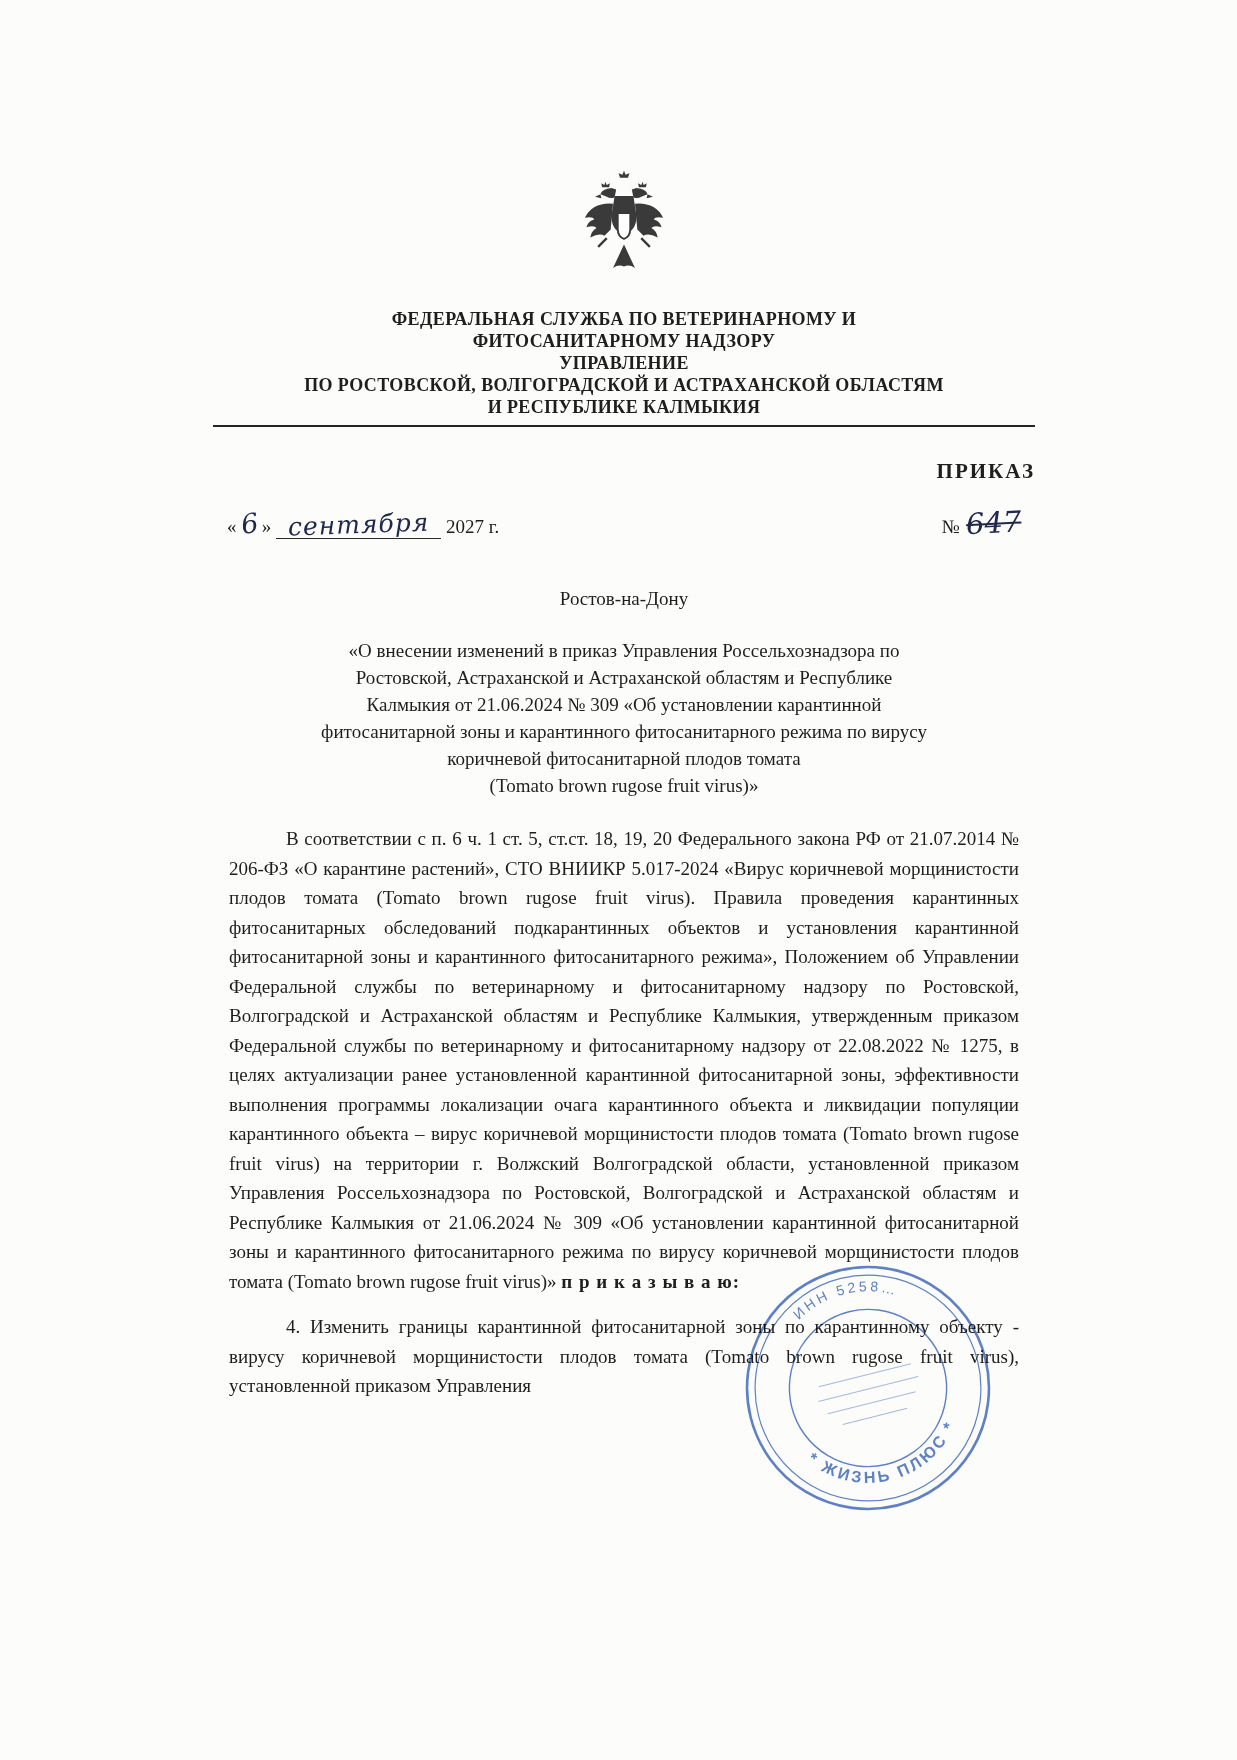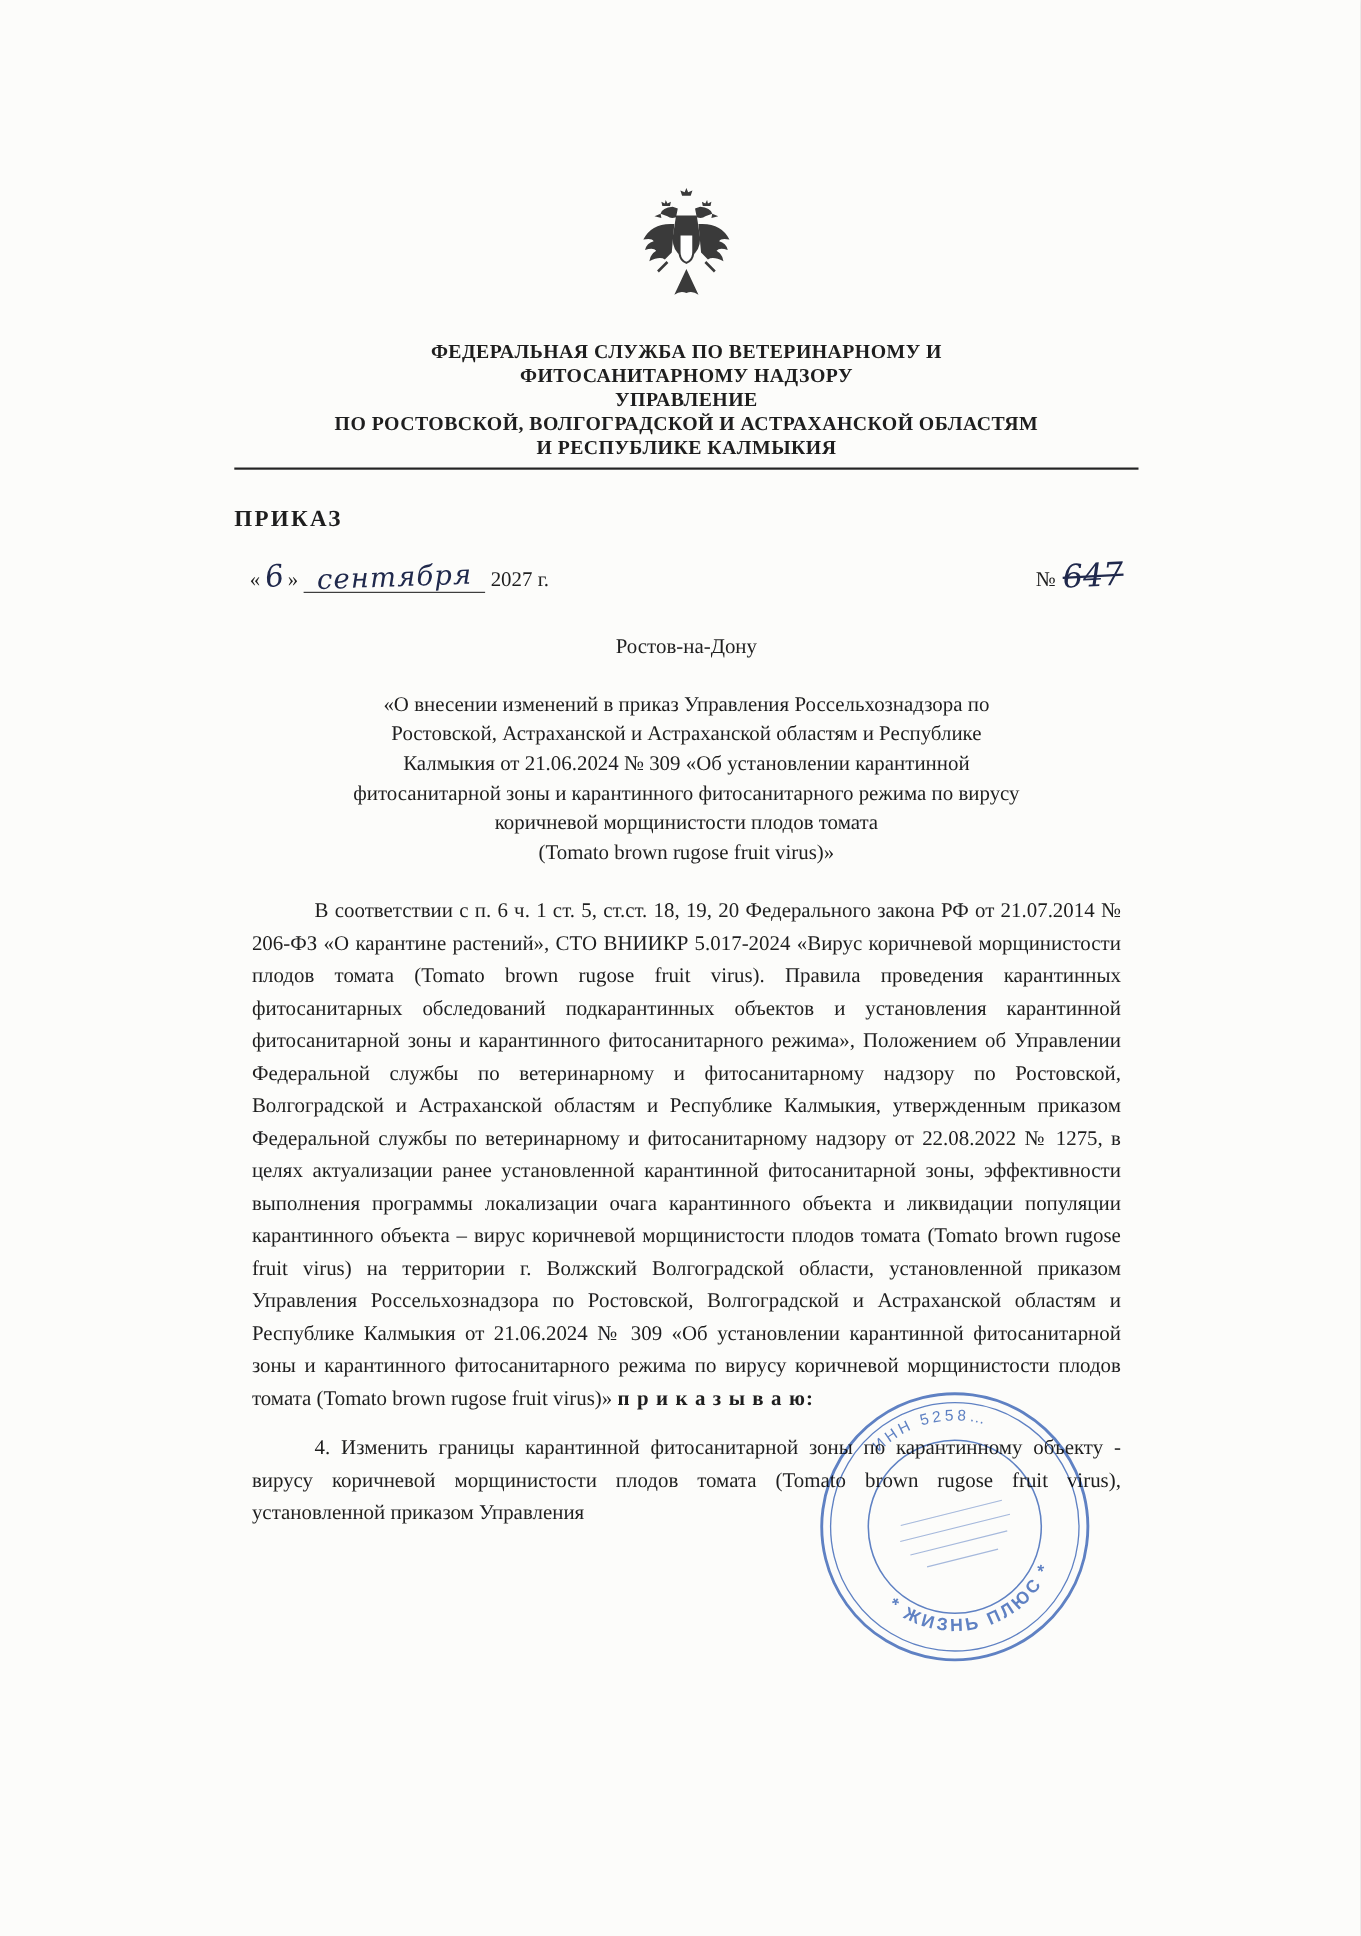--- a/index.html
+++ b/index.html
@@ -38,21 +38,21 @@
     letter-spacing: .4px;
   }
   .org-line { font-size: 18px; line-height: 22px; }
   .org-line.small { font-size: 15px; line-height: 21px; }
   .header-rule {
     border-bottom: 2.2px solid #242424;
     margin-top: 7px;
     width: 100%;
   }
   .order-title {
-    text-align: left;
+    text-align: right;
     font-weight: bold;
     font-size: 21px;
     letter-spacing: 2px;
     margin-top: 32px;
   }
   .date-row {
     display: flex;
     justify-content: space-between;
     align-items: baseline;
     margin-top: 22px;
@@ -71,21 +71,21 @@
                 text-decoration: line-through; text-decoration-thickness: 2px; padding-left: 6px; }
   .blank-line {
     display: inline-block;
     border-bottom: 1.6px solid #2a2a2a;
     padding: 0 12px 1px 12px;
     line-height: 1;
   }
   .city-line {
     text-align: center;
     font-size: 19px;
-    margin-top: 38px;
+    margin-top: 48px;
   }
   .subject {
     text-align: center;
     font-weight: normal;
     font-size: 19px;
     line-height: 27px;
     margin-top: 27px;
   }
   .body-text {
     margin-top: 25px;
@@ -156,21 +156,21 @@
       </div>
     </div>
 
     <div class="city-line">Ростов-на-Дону</div>
 
     <div class="subject">
       <div>«О внесении изменений в приказ Управления Россельхознадзора по</div>
       <div>Ростовской, Астраханской и Астраханской областям и Республике</div>
       <div>Калмыкия от 21.06.2024 № 309 «Об установлении карантинной</div>
       <div>фитосанитарной зоны и карантинного фитосанитарного режима по вирусу</div>
-      <div>коричневой морщинистости плодов томата</div>
+      <div>коричневой фитосанитарной плодов томата</div>
       <div>(Tomato brown rugose fruit virus)»</div>
     </div>
 
     <div class="body-text">
       <p><span>В соответствии с п. 6 ч. 1 ст. 5, ст.ст. 18, 19, 20 Федерального закона РФ от 21.07.2014 № 206-ФЗ «О карантине растений», СТО ВНИИКР 5.017-2024 «Вирус коричневой морщинистости плодов томата (Tomato brown rugose fruit virus). Правила проведения карантинных фитосанитарных обследований подкарантинных объектов и установления карантинной фитосанитарной зоны и карантинного фитосанитарного режима», Положением об Управлении Федеральной службы по ветеринарному и фитосанитарному надзору по Ростовской, Волгоградской и Астраханской областям и Республике Калмыкия, утвержденным приказом Федеральной службы по ветеринарному и фитосанитарному надзору от 22.08.2022 № 1275, в целях актуализации ранее установленной карантинной фитосанитарной зоны, эффективности выполнения программы локализации очага карантинного объекта и ликвидации популяции карантинного объекта – вирус коричневой морщинистости плодов томата (Tomato brown rugose fruit virus) на территории г. Волжский Волгоградской области, установленной приказом Управления Россельхознадзора по Ростовской, Волгоградской и Астраханской областям и Республике Калмыкия от 21.06.2024 № 309 «Об установлении карантинной фитосанитарной зоны и карантинного фитосанитарного режима по вирусу коричневой морщинистости плодов томата (Tomato brown rugose fruit virus)»</span>
         <span class="decree">п р и к а з ы в а ю:</span></p>
       <p>4. Изменить границы карантинной фитосанитарной зоны по карантинному объекту - вирусу коричневой морщинистости плодов томата (Tomato brown rugose fruit virus), установленной приказом Управления</p>
     </div>
   </div>
 

